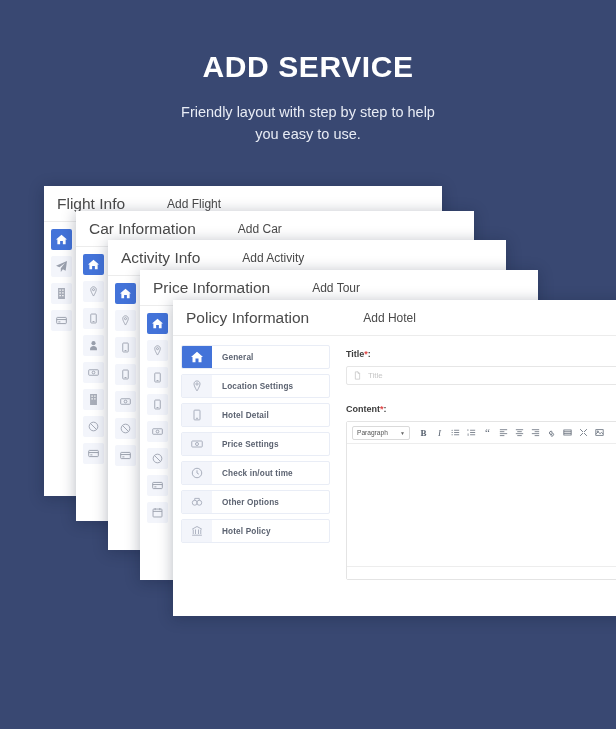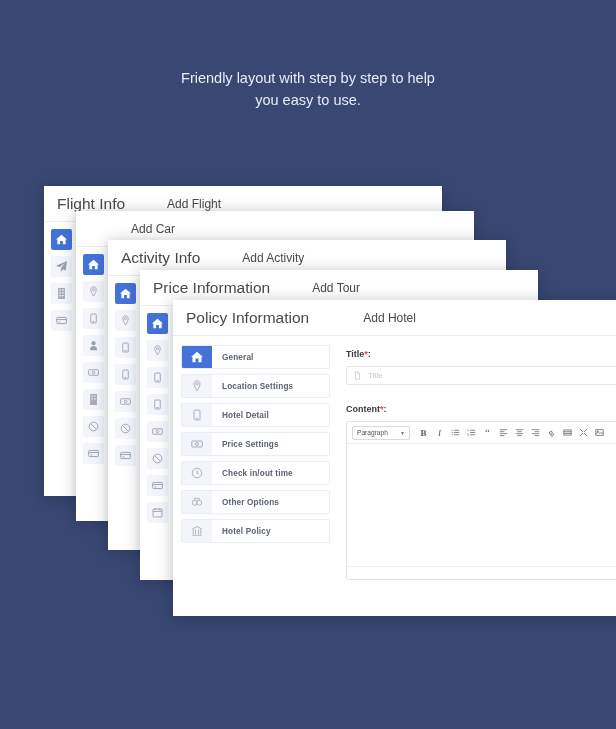--- a/index.html
+++ b/index.html
@@ -155,20 +155,21 @@
   .ed-btn.ital { font-style: italic; font-size: 9px; font-family: "Liberation Serif", serif; }
   .ed-btn.quote { font-size: 11px; font-family: "Liberation Serif", serif; line-height: 1; }
 
   .ed-area { height: 122px; background: #fff; }
   .ed-status { height: 13px; border-top: 1px solid #ededed; background: #fff; }
 </style>
 </head>
 <body>
 
 <div class="hero">
+  <div class="hero-title">ADD SERVICE</div>
   <div class="hero-sub">
     <div>Friendly layout with step by step to help</div>
     <div>you easy to use.</div>
   </div>
 </div>
 
 <div class="stack">
 
   <div class="card" id="card-flight" style="left:40px; top:186px; width:398px; height:310px;">
     <div class="card-head">
@@ -197,20 +198,21 @@
             <rect x="1" y="3.5" width="14" height="9" rx="1.2"></rect>
             <path d="M1 6.6h14"></path>
             <path d="M3.4 10h3"></path>
           </svg>
         </div>
     </div>
   </div>
 
   <div class="card" id="card-car" style="left:72px; top:211px; width:398px; height:310px;">
     <div class="card-head">
+      <span class="ttl">Car Information</span>
       <span class="act">Add Car</span>
     </div>
     <div class="rail">
       <div class="rail-item active">
         <svg viewBox="0 0 16 16" fill="currentColor">
             <path d="M8 1L0 8h2v7h4V10h4v5h4V8h2z"></path>
           </svg>
         </div>
       <div class="rail-item">
         <svg viewBox="0 0 16 16" fill="none" stroke="currentColor" stroke-width="1.3">

